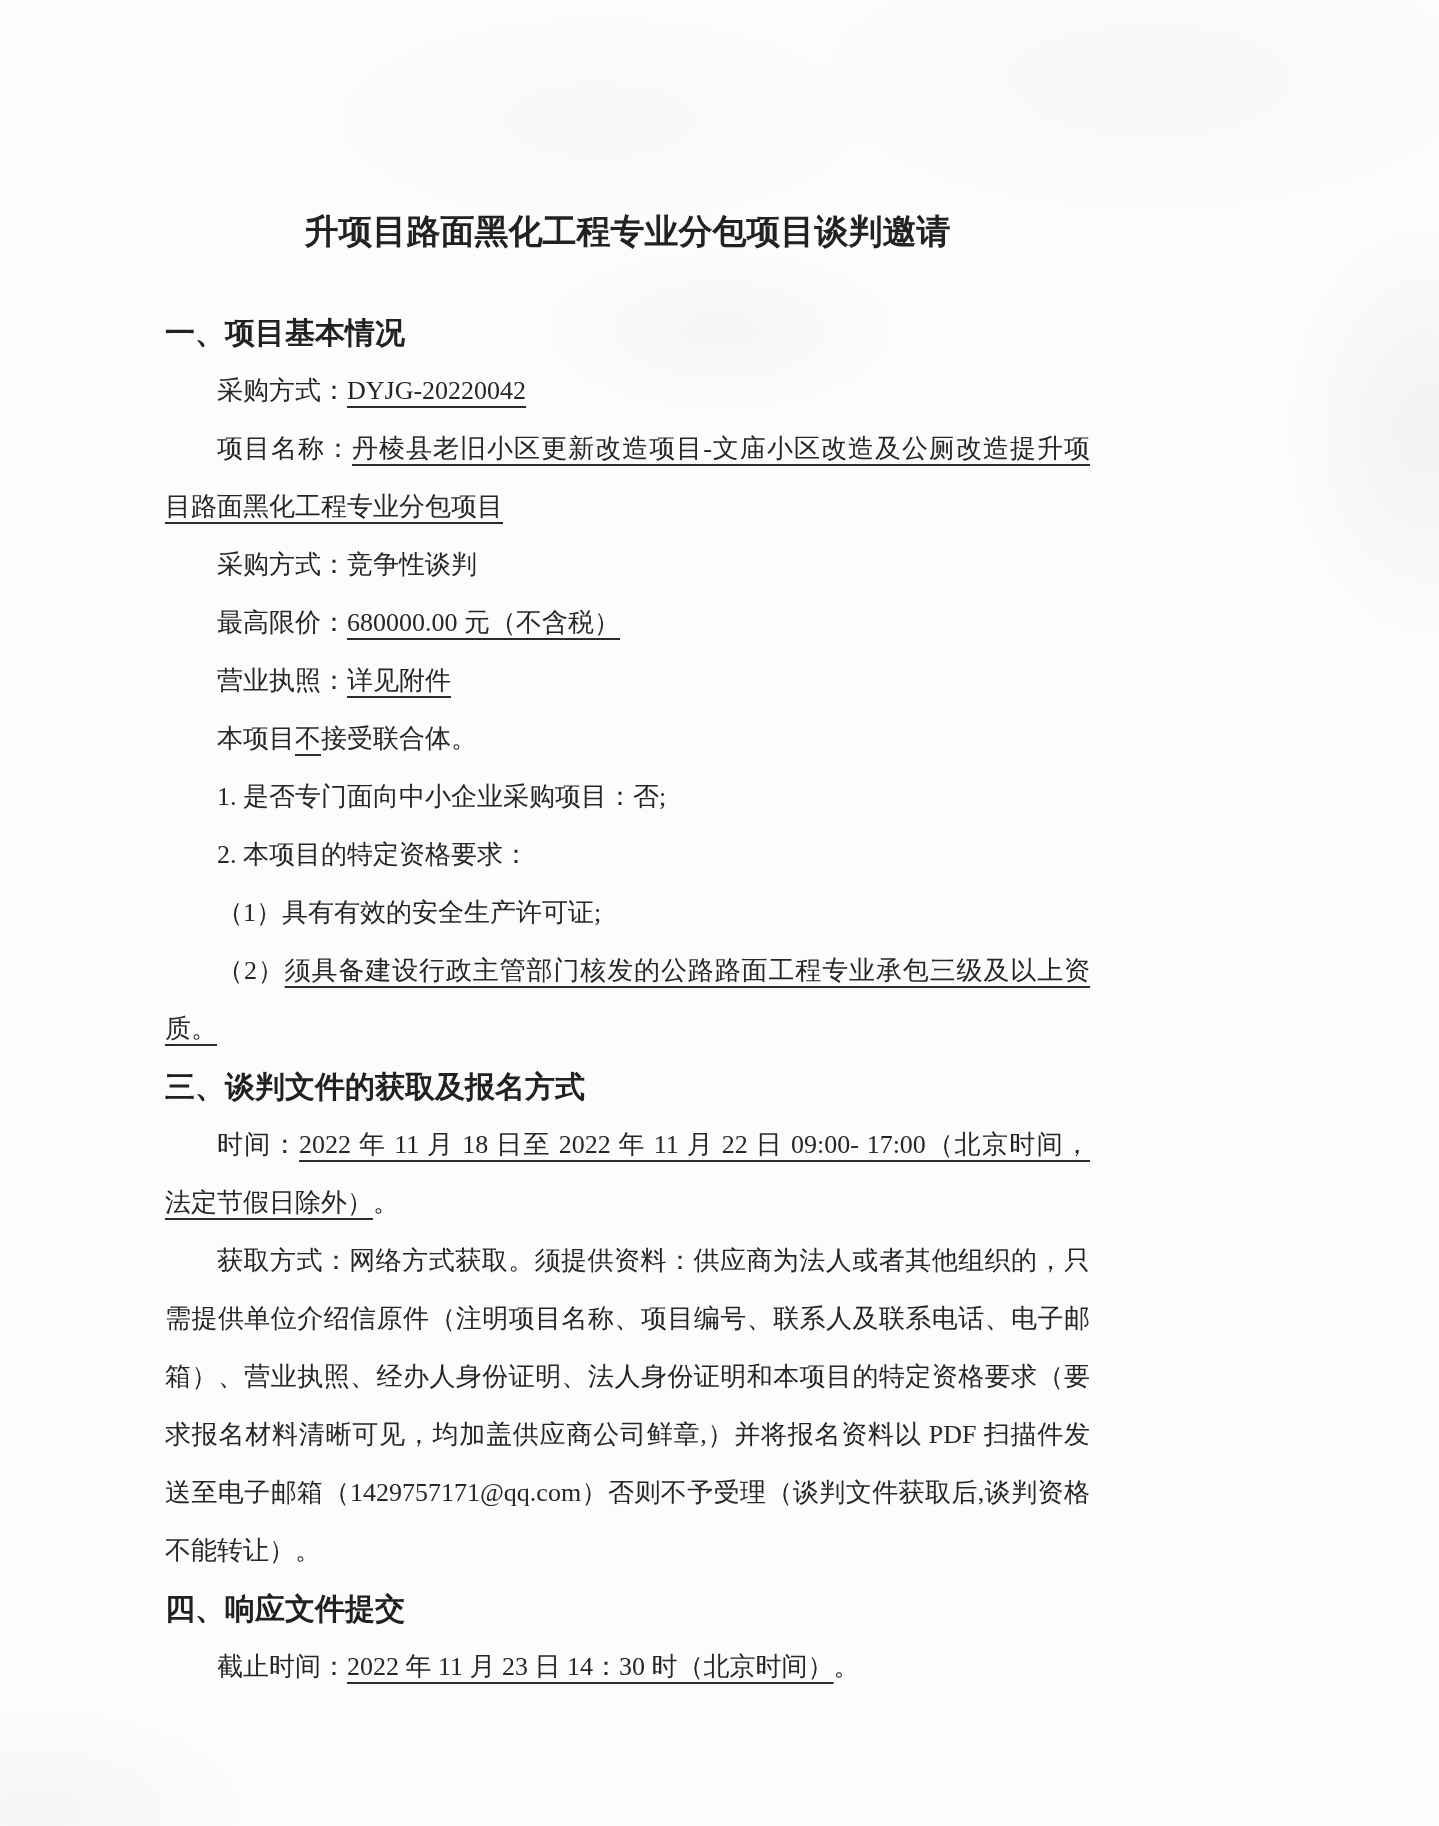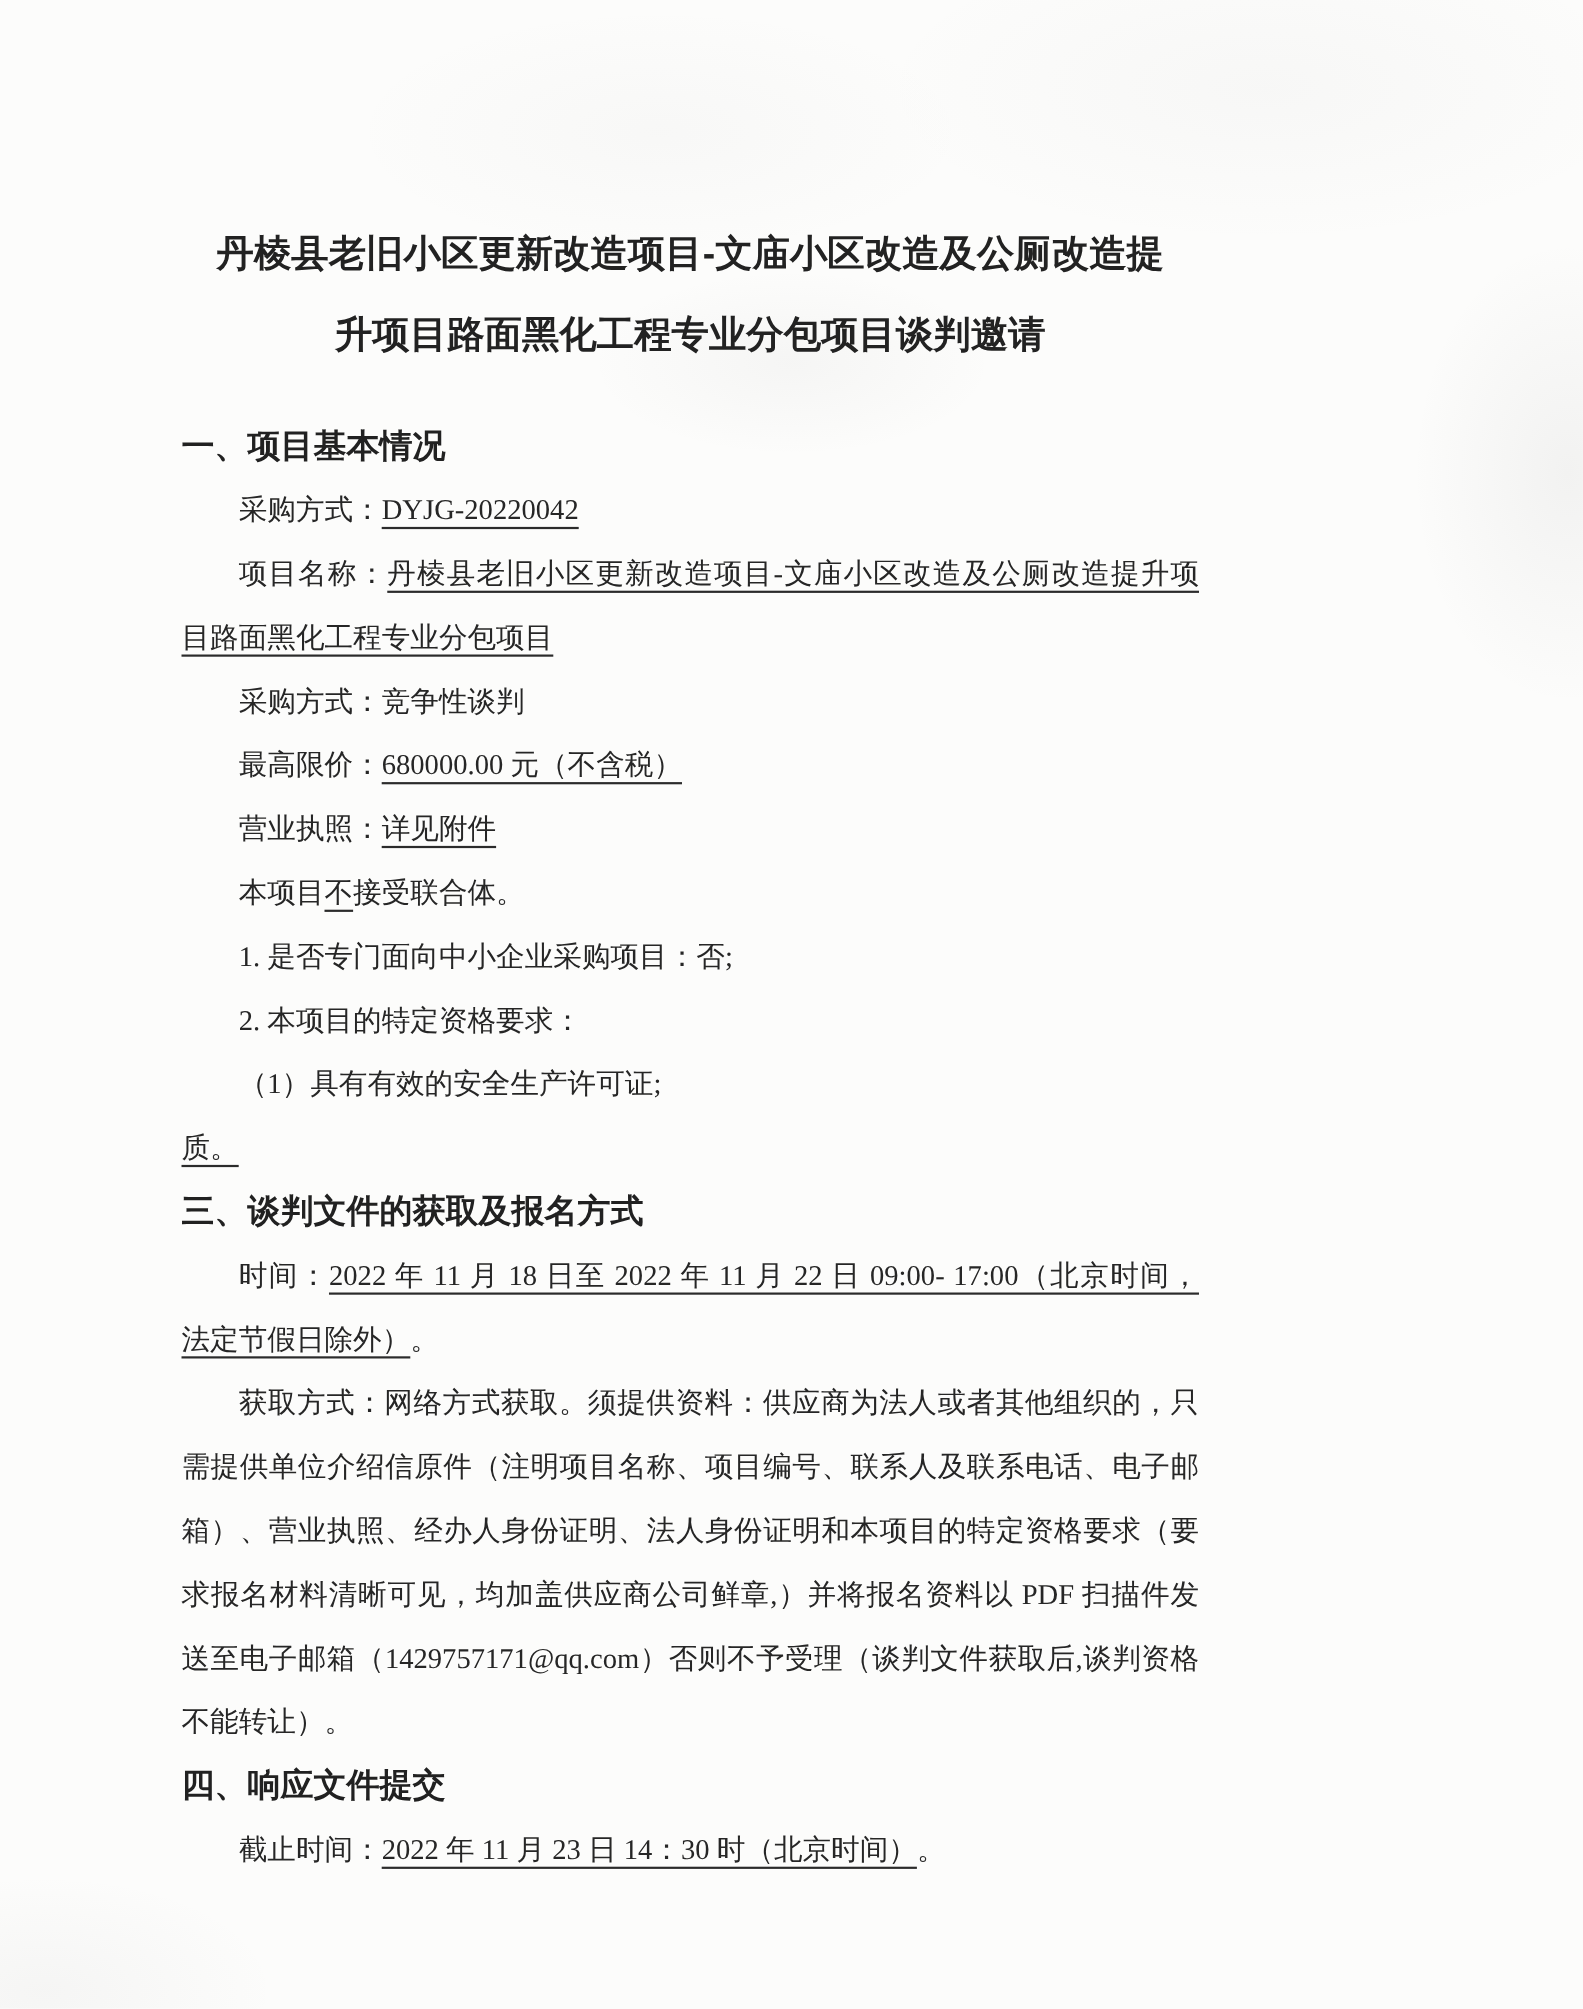--- a/index.html
+++ b/index.html
@@ -55,21 +55,20 @@
     text-underline-offset: 7px;
     text-decoration-color: #2b2b2b;
   }
 </style>
 </head>
 <body>
 
 <div class="content">
 
   <h1 class="title">
-    <span class="tline">丹棱县老旧小区更新改造项目-文庙小区改造及公厕改造提</span>
     <span class="tline">升项目路面黑化工程专业分包项目谈判邀请</span>
   </h1>
 
   <div class="bodytext">
 
     <div class="ln h2">一、项目基本情况</div>
 
     <div class="ln ind"><span>采购方式：</span><span class="u">DYJG-20220042</span></div>
 
     <div class="ln ind just"><span>项目名称：</span><span class="u">丹棱县老旧小区更新改造项目-文庙小区改造及公厕改造提升项</span></div>
@@ -84,20 +83,21 @@
 
     <div class="ln ind"><span>本项目</span><span class="u">不</span><span>接受联合体。</span></div>
 
 
     <div class="ln ind">1. 是否专门面向中小企业采购项目：否;</div>
 
     <div class="ln ind">2. 本项目的特定资格要求：</div>
 
     <div class="ln ind">（1）具有有效的安全生产许可证;</div>
 
+    <div class="ln ind just"><span>（2）</span><span class="u">须具备建设行政主管部门核发的公路路面工程专业承包三级及以上资</span></div>
 
     <div class="ln"><span class="u">质。</span></div>
 
     <div class="ln h2">三、谈判文件的获取及报名方式</div>
 
     <div class="ln ind just"><span>时间：</span><span class="u">2022 年 11 月 18 日至 2022 年 11 月 22 日 09:00- 17:00（北京时间，</span></div>
 
     <div class="ln"><span class="u">法定节假日除外）</span><span>。</span></div>
 
     <div class="ln ind just">获取方式：网络方式获取。须提供资料：供应商为法人或者其他组织的，只</div>

